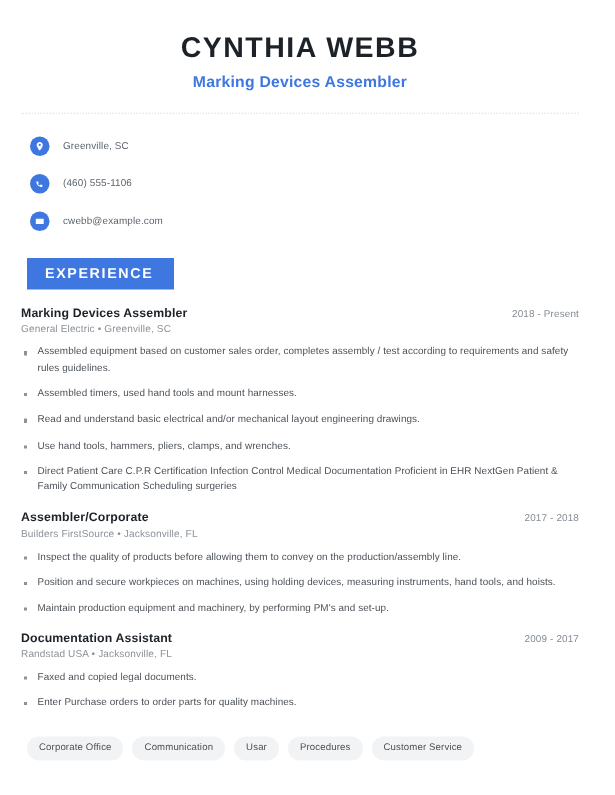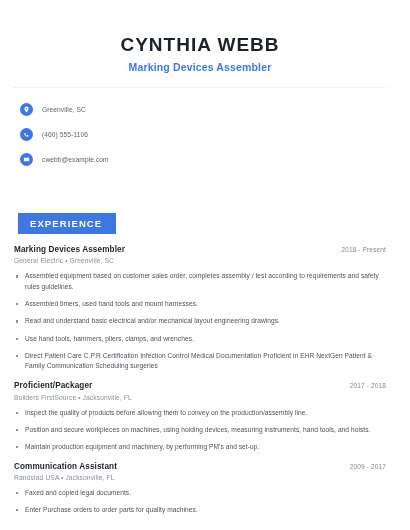--- a/index.html
+++ b/index.html
@@ -11,21 +11,21 @@
     height: 530px;
     background: #ffffff;
     font-family: "Liberation Sans", sans-serif;
     overflow: hidden;
     color: #2c3138;
   }
   .page {
     width: 400px;
     height: 530px;
     box-sizing: border-box;
-    padding: 16px 14px;
+    padding: 4px 14px;
     position: relative;
   }
   
   .header {
     text-align: center;
     padding-top: 18px;
   }
   .name {
     font-size: 19px;
     font-weight: bold;
@@ -79,21 +79,20 @@
   }
   .section-badge {
     display: inline-block;
     background: #3f77e0;
     color: #ffffff;
     font-size: 9.5px;
     font-weight: bold;
     letter-spacing: 1.1px;
     padding: 5px 14px 5px 12px;
     margin-left: 4px;
-    margin-top: 29px;
   }
   
   .jobs { margin-top: 11px; }
   .job { margin-bottom: 9px; }
   .job-head {
     display: flex;
     align-items: baseline;
     justify-content: space-between;
   }
   .job-role {
@@ -212,34 +211,34 @@
           <li>Assembled equipment based on customer sales order, completes assembly / test according to requirements and safety rules guidelines.</li>
           <li>Assembled timers, used hand tools and mount harnesses.</li>
           <li>Read and understand basic electrical and/or mechanical layout engineering drawings.</li>
           <li>Use hand tools, hammers, pliers, clamps, and wrenches.</li>
           <li>Direct Patient Care C.P.R Certification Infection Control Medical Documentation Proficient in EHR NextGen Patient &amp; Family Communication Scheduling surgeries</li>
         </ul>
       </div>
 
       <div class="job">
         <div class="job-head">
-          <span class="job-role">Proficient/Packager</span>
+          <span class="job-role">Assembler/Corporate</span>
           <span class="job-date">2017 - 2018</span>
         </div>
         <div class="job-company">Builders FirstSource  •  Jacksonville, FL</div>
         <ul class="bullets">
           <li>Inspect the quality of products before allowing them to convey on the production/assembly line.</li>
           <li>Position and secure workpieces on machines, using holding devices, measuring instruments, hand tools, and hoists.</li>
           <li>Maintain production equipment and machinery, by performing PM's and set-up.</li>
         </ul>
       </div>
 
       <div class="job">
         <div class="job-head">
-          <span class="job-role">Communication Assistant</span>
+          <span class="job-role">Documentation Assistant</span>
           <span class="job-date">2009 - 2017</span>
         </div>
         <div class="job-company">Randstad USA  •  Jacksonville, FL</div>
         <ul class="bullets">
           <li>Faxed and copied legal documents.</li>
           <li>Enter Purchase orders to order parts for quality machines.</li>
         </ul>
       </div>
 
     </div>

